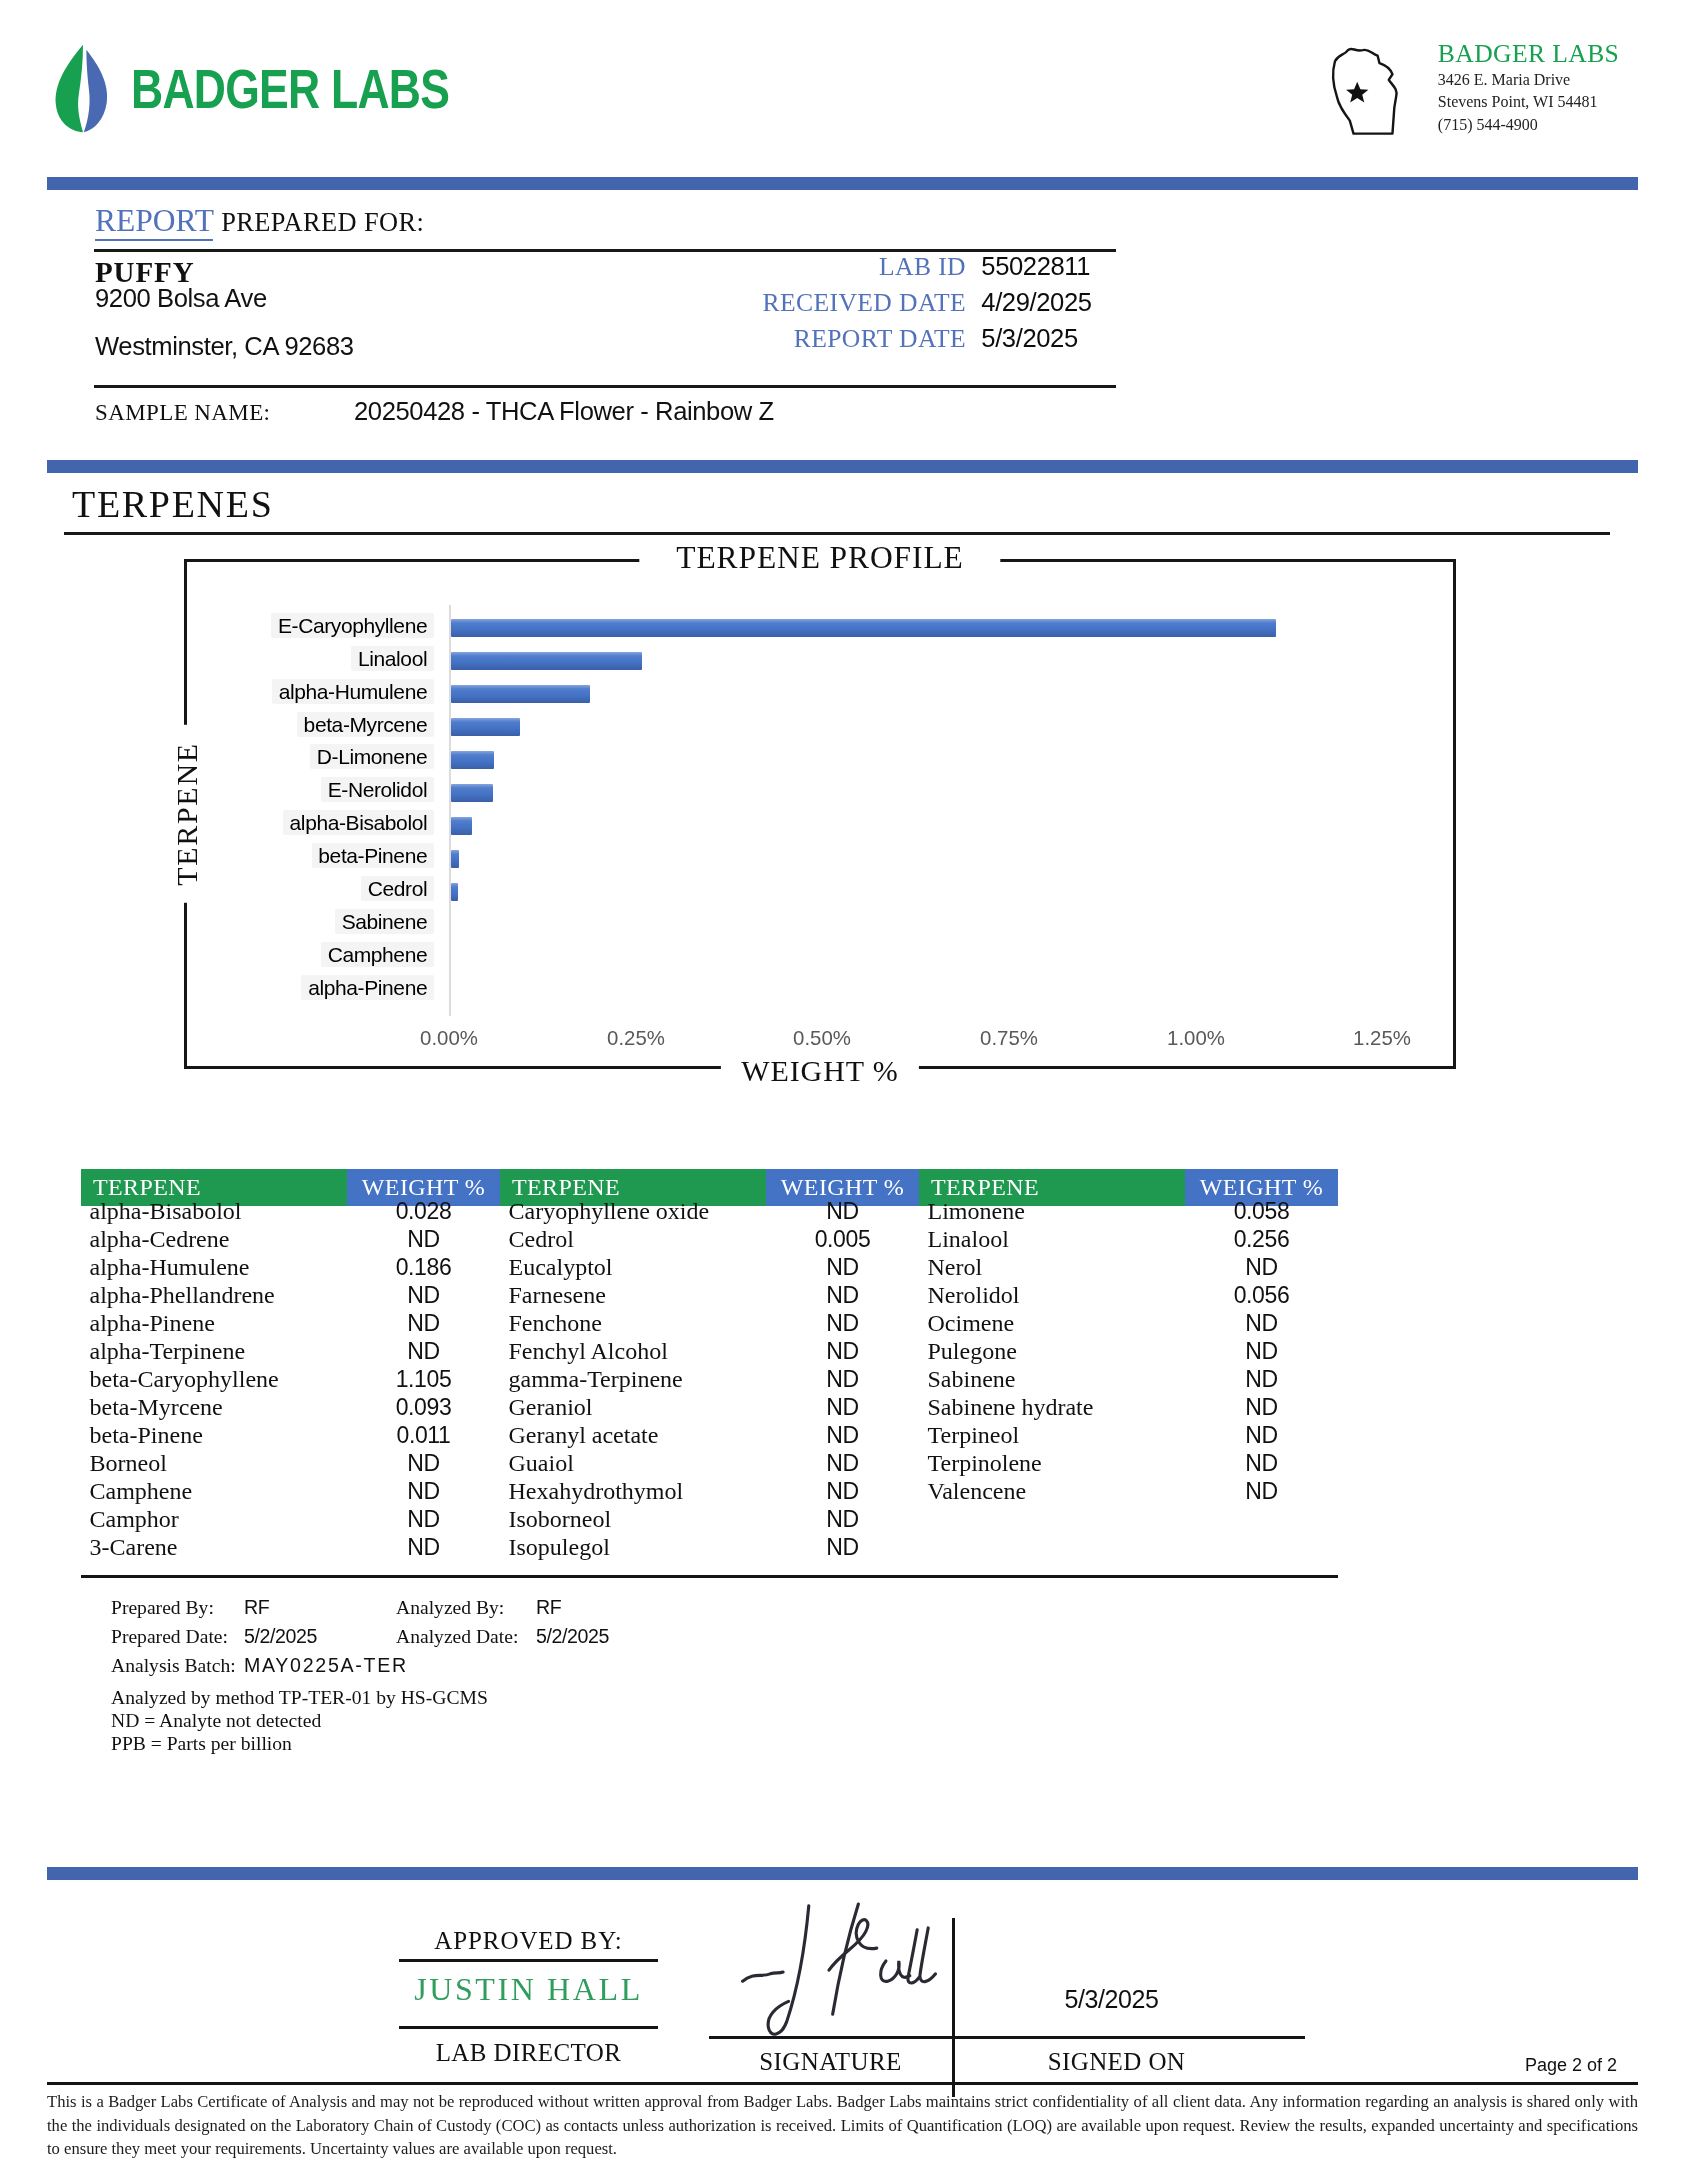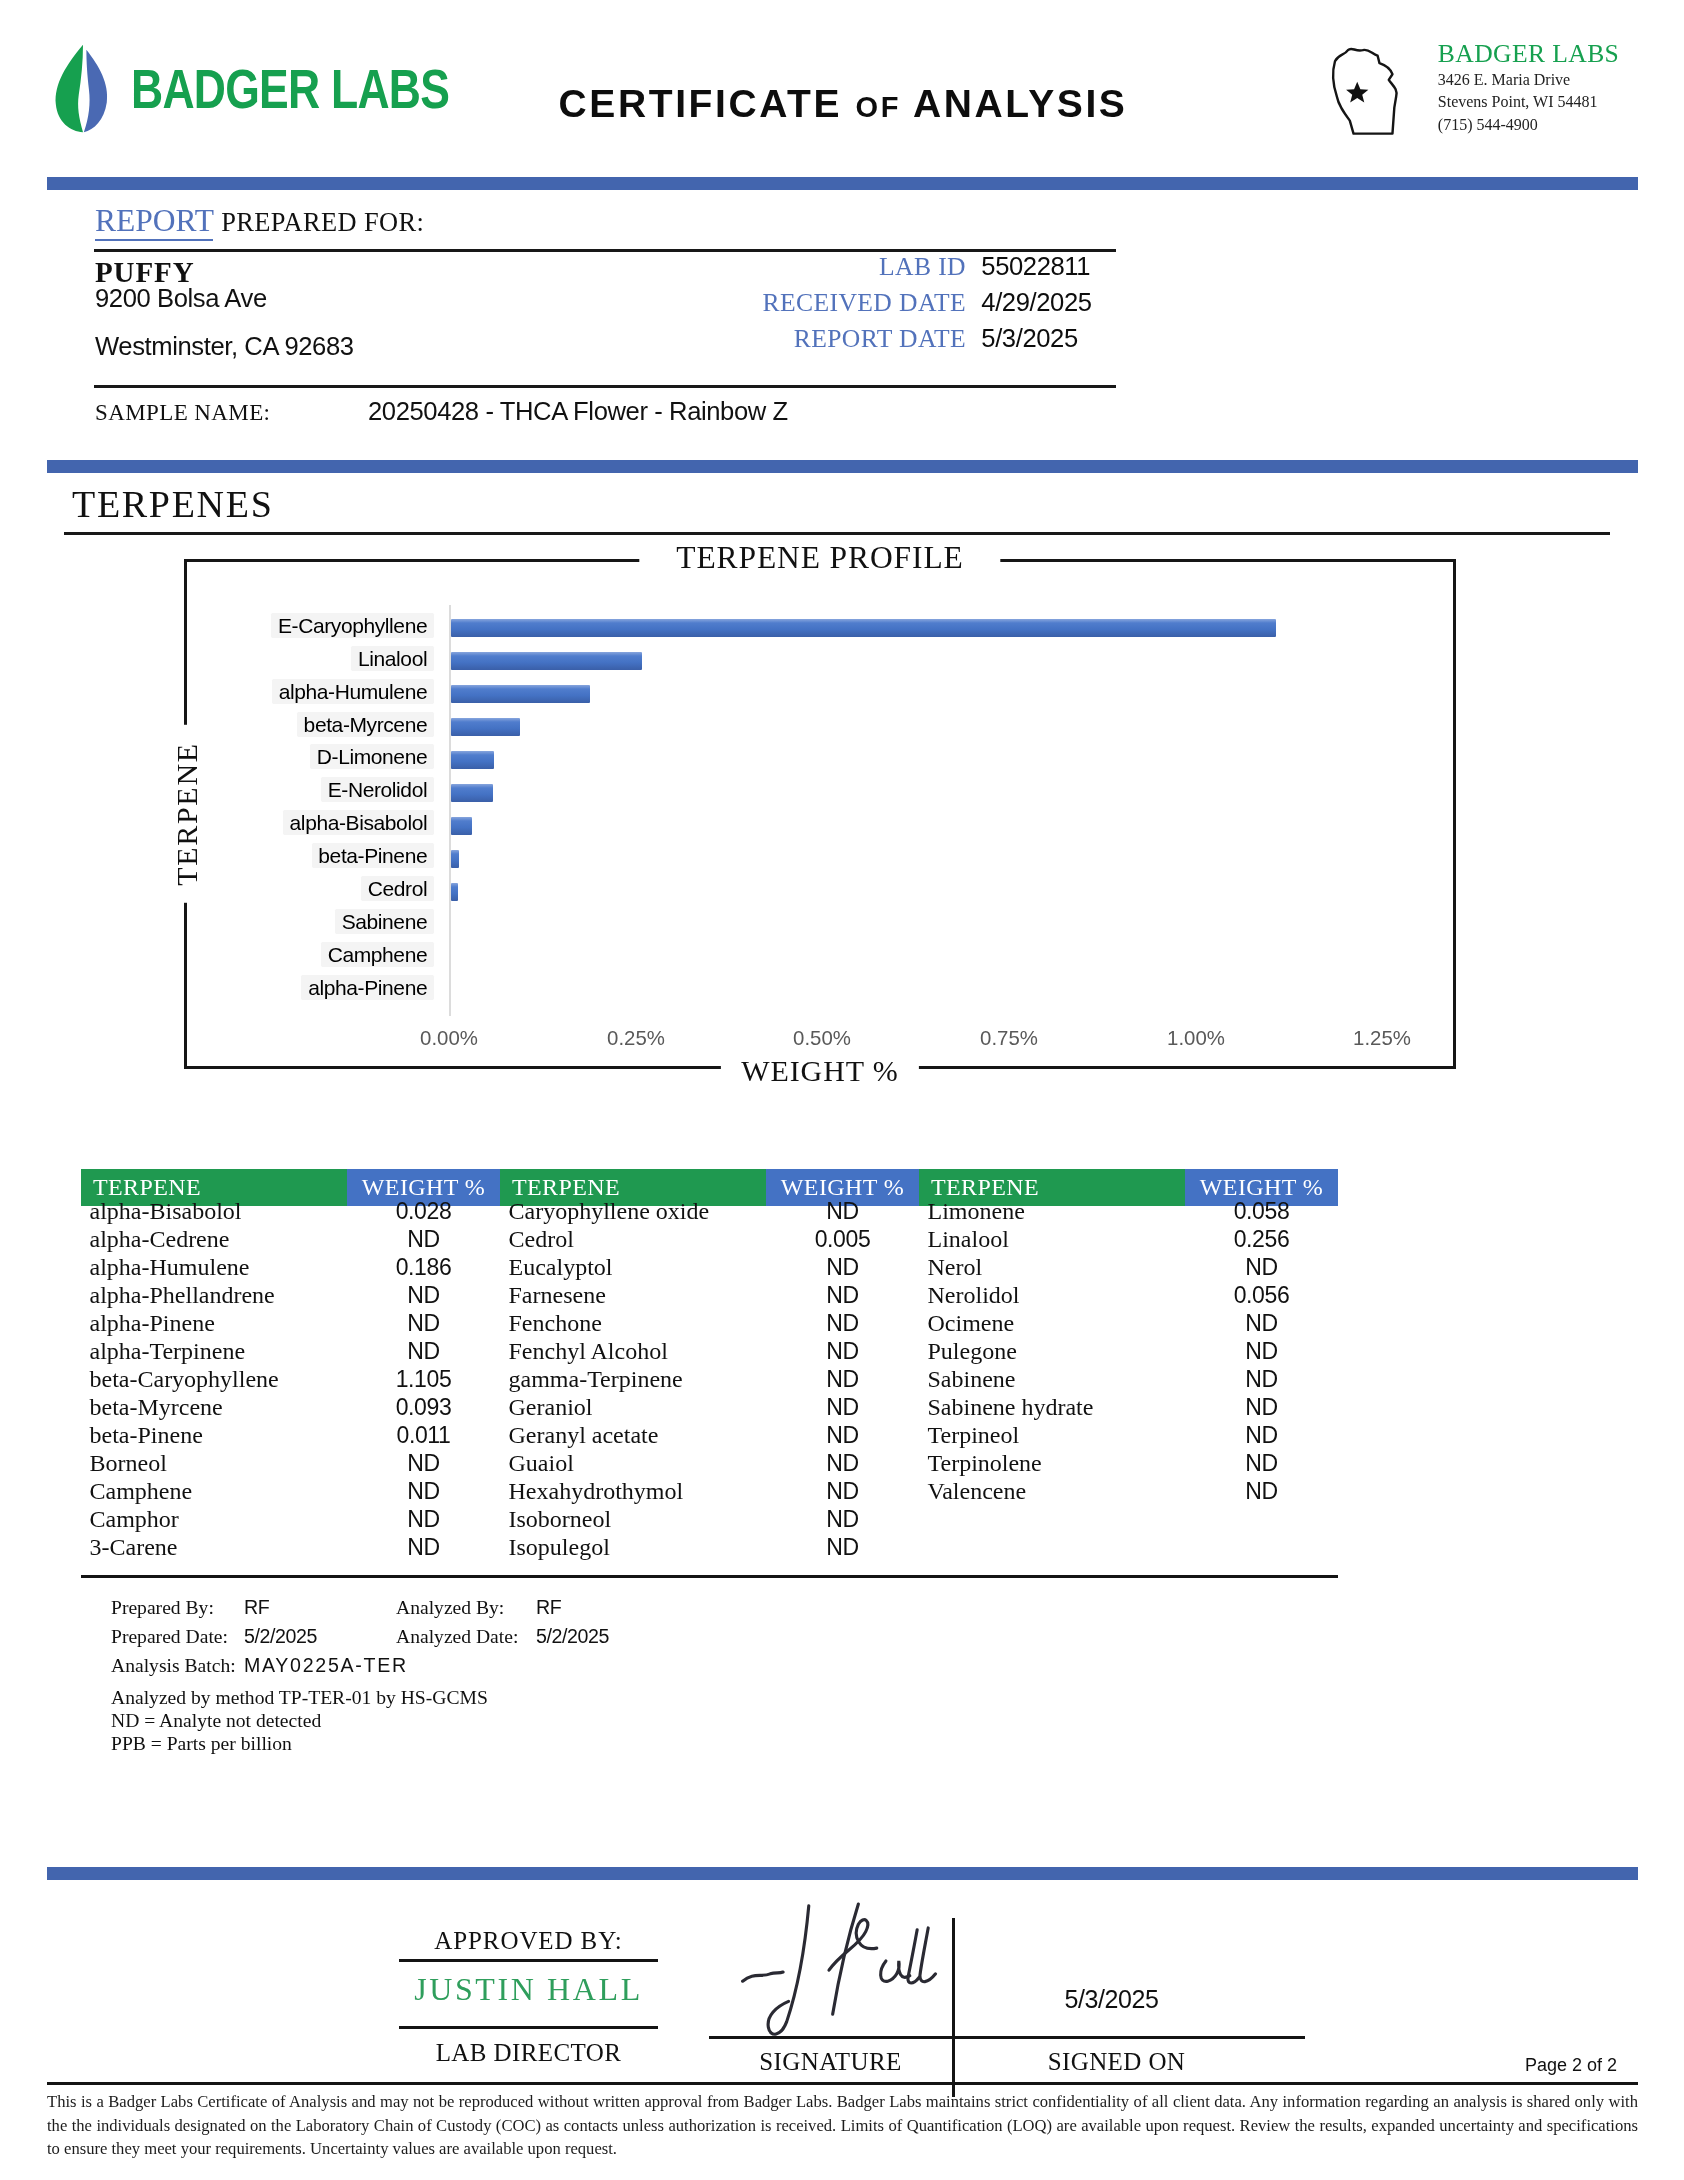--- a/index.html
+++ b/index.html
@@ -32,21 +32,21 @@
   .rule-a{left:94px;top:249px;width:1022px;}
   .rule-b{left:94px;top:385px;width:1022px;}
   .client-name{left:95px;top:256px;font-size:29px;font-weight:700;letter-spacing:0.9px;}
   .client-l1{left:95px;top:284px;font-size:25.6px;}
   .client-l2{left:95px;top:332px;font-size:25.6px;}
   .meta{left:647px;top:252px;width:460px;}
   .meta-row{display:flex;align-items:baseline;height:36px;}
   .meta-label{flex:0 0 319px;text-align:right;color:#5272bb;font-size:25.6px;letter-spacing:0.4px;}
   .meta-value{margin-left:15.3px;font-size:25.6px;color:#0d0d0d;}
   .sample-label{left:95px;top:400px;font-size:23px;letter-spacing:0.4px;}
-  .sample-value{left:368px;top:397px;font-size:25.6px;}
+  .sample-value{left:354px;top:397px;font-size:25.6px;}
 
   
   .terp-h{left:72px;top:482px;font-size:38px;letter-spacing:1.7px;}
   .terp-rule{left:64px;top:532px;width:1546px;height:2.6px;background:#181818;}
 
   
   .chart{left:184px;top:559px;width:1266px;height:504px;border:3.4px solid #161616;background:#fff;}
   .chart-title{top:-22px;left:50%;transform:translateX(-50%);background:#fff;padding:0 37px;
                font-size:31.5px;letter-spacing:0.9px;white-space:nowrap;}
   .x-title{bottom:-22px;left:50%;transform:translateX(-50%);background:#fff;padding:0 20.4px;
@@ -106,25 +106,20 @@
 <div class="page">
 
   <div class="abs logo">
     <svg width="68" height="90" viewBox="0 0 80 106">
       <path d="M44,8 C59,27 71,48 68,70 C65,91 53,102 41,105 C47,88 49,71 47,55 C45,37 44,23 44,8 Z" fill="#4a69b3"></path>
       <path d="M40,2 C20,26 6,48 8,72 C10,93 25,104 40,105 C35,88 33,75 35,61 C38,42 40,22 40,2 Z" fill="#16a04f"></path>
     </svg>
     <div class="logo-text">BADGER LABS</div>
   </div>
 
-  <div class="abs coa-title">
-    <span>CERTIFICATE</span>
-    <span class="of">OF</span>
-    <span>ANALYSIS</span>
-  </div>
 
   <div class="abs wi-block">
     <svg width="129" height="102" viewBox="0 0 100 110">
       <path d="M16,24 C20,16 26,18 30,12 C34,8 38,14 46,12 C52,10 56,16 62,18 L64,26 C70,28 76,32 78,38 L74,44 C78,50 84,54 82,62 L80,74 L78,102 C60,102 44,102 36,102 L32,88 C26,80 20,72 18,62 C14,50 12,38 16,24 Z" fill="#ffffff" stroke="#151515" stroke-width="2.6" stroke-linejoin="round"></path>
       <polygon points="40,46 43.4,54.2 52,54.6 45.4,60 47.6,68.6 40,63.6 32.4,68.6 34.6,60 28,54.6 36.6,54.2" fill="#111"></polygon>
     </svg>
     <div class="lab-addr">
       <div class="lab-addr-name">BADGER LABS</div>
       <div class="lab-addr-line">3426 E. Maria Drive</div>
       <div class="lab-addr-line">Stevens Point, WI 54481</div>

